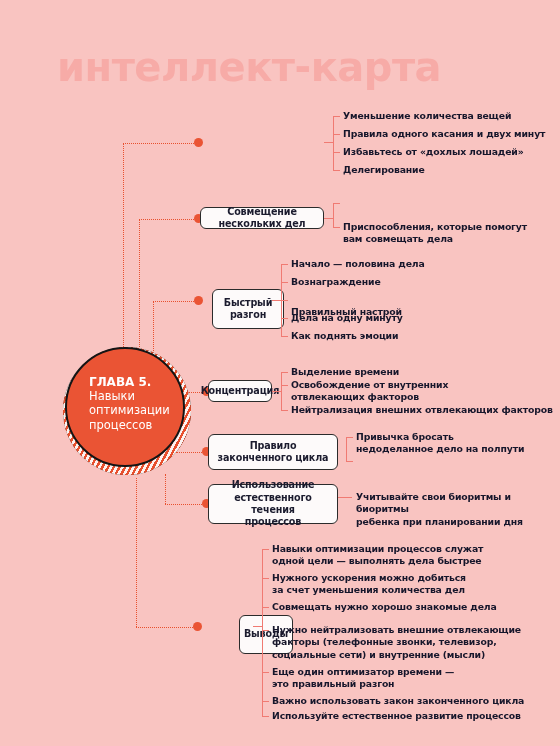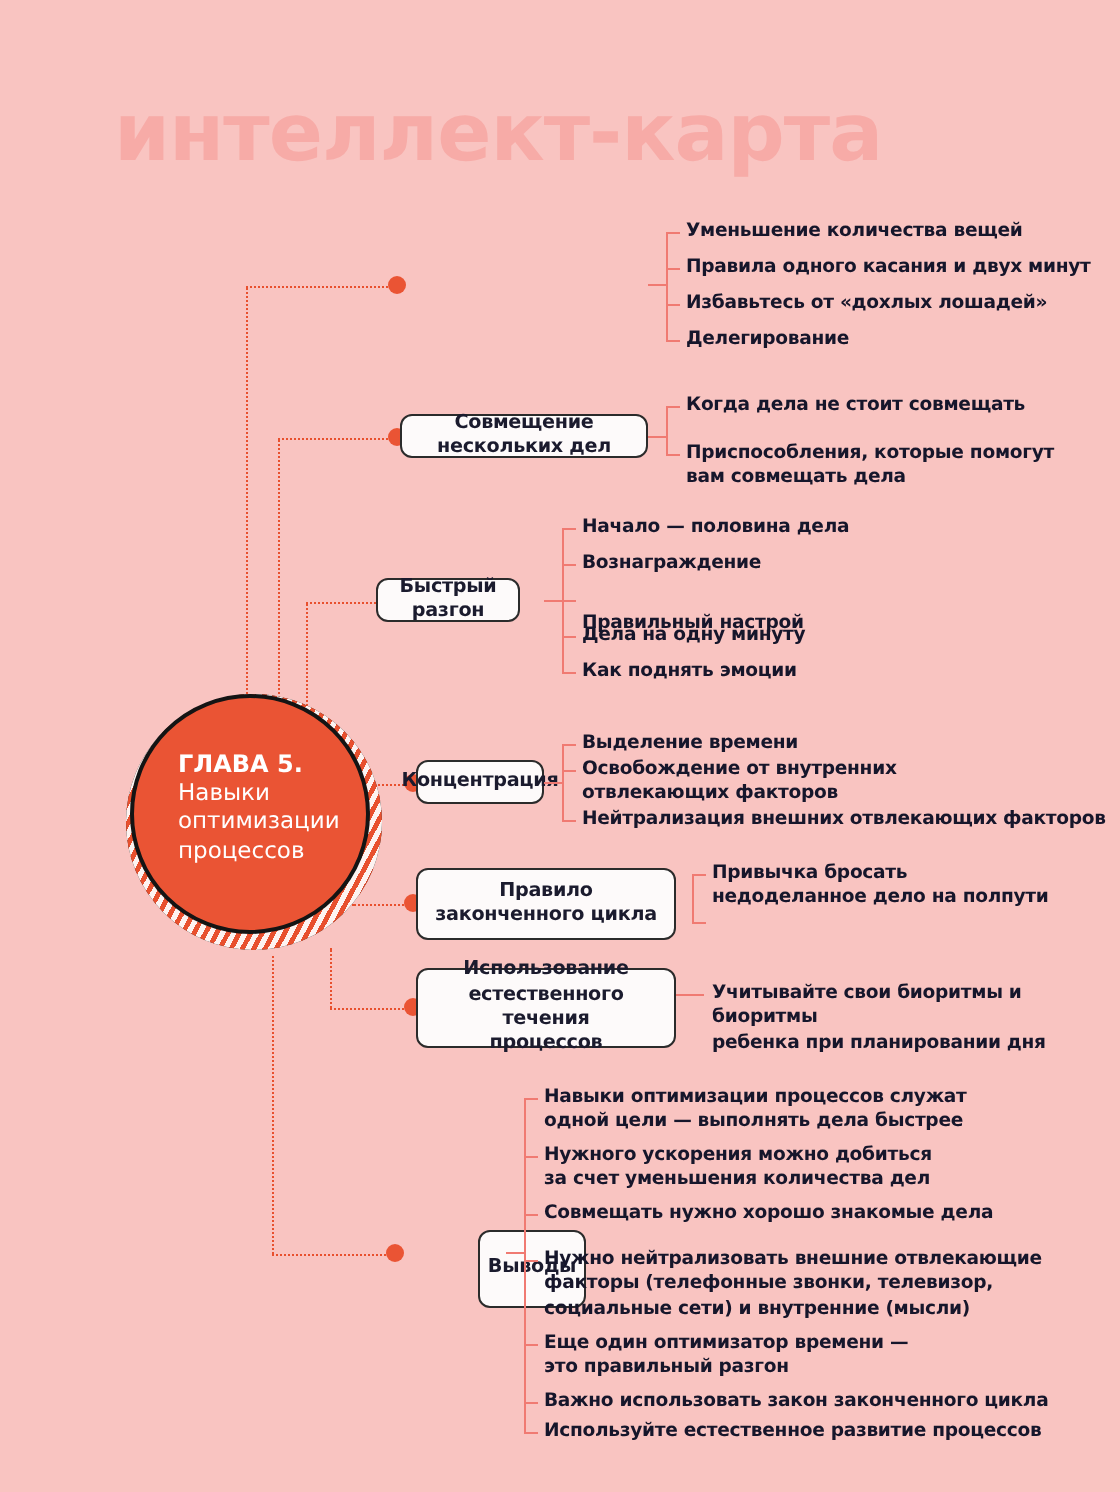--- a/index.html
+++ b/index.html
@@ -160,26 +160,25 @@
   <div class="subitem" style="left:343px; top:128px;">Правила одного касания и двух минут</div>
   <div class="subitem" style="left:343px; top:146px;">Избавьтесь от «дохлых лошадей»</div>
   <div class="subitem" style="left:343px; top:164px;">Делегирование</div>
 
   <div class="dot" style="left:194px; top:214px;"></div>
   <div class="node" style="left:200px; top:207px; width:124px; height:22px;">Совмещение нескольких дел</div>
   <div class="lead-line" style="left:324px; top:218px; width:9px;"></div>
   <div class="bracket" style="left:333px; top:203px; height:24px;"></div>
   <div class="bracket-cap" style="left:333px; top:203px;"></div>
   <div class="bracket-cap" style="left:333px; top:227px;"></div>
-  <div class="subitem" style="left:343px; top:197px;">Когда дела не стоит совмещать</div>
   <div class="subitem" style="left:343px; top:221px;">Приспособления, которые помогут
 вам совмещать дела</div>
 
   <div class="dot" style="left:194px; top:296px;"></div>
-  <div class="node" style="left:188px; top:289px; width:72px; height:22px;">Быстрый разгон</div>
+  <div class="node" style="left:212px; top:289px; width:72px; height:40px;">Быстрый разгон</div>
   <div class="lead-line" style="left:272px; top:300px; width:9px;"></div>
   <div class="bracket" style="left:281px; top:264px; height:72px;"></div>
   <div class="bracket-cap" style="left:281px; top:264px;"></div>
   <div class="tick" style="left:281px; top:282px;"></div>
   <div class="tick" style="left:281px; top:300px;"></div>
   <div class="tick" style="left:281px; top:318px;"></div>
   <div class="bracket-cap" style="left:281px; top:336px;"></div>
   <div class="subitem" style="left:291px; top:258px;">Начало — половина дела</div>
   <div class="subitem" style="left:291px; top:276px;">Вознаграждение</div>
   <div class="subitem" style="left:291px; top:294px;margin-top:12px;">Правильный настрой</div>

